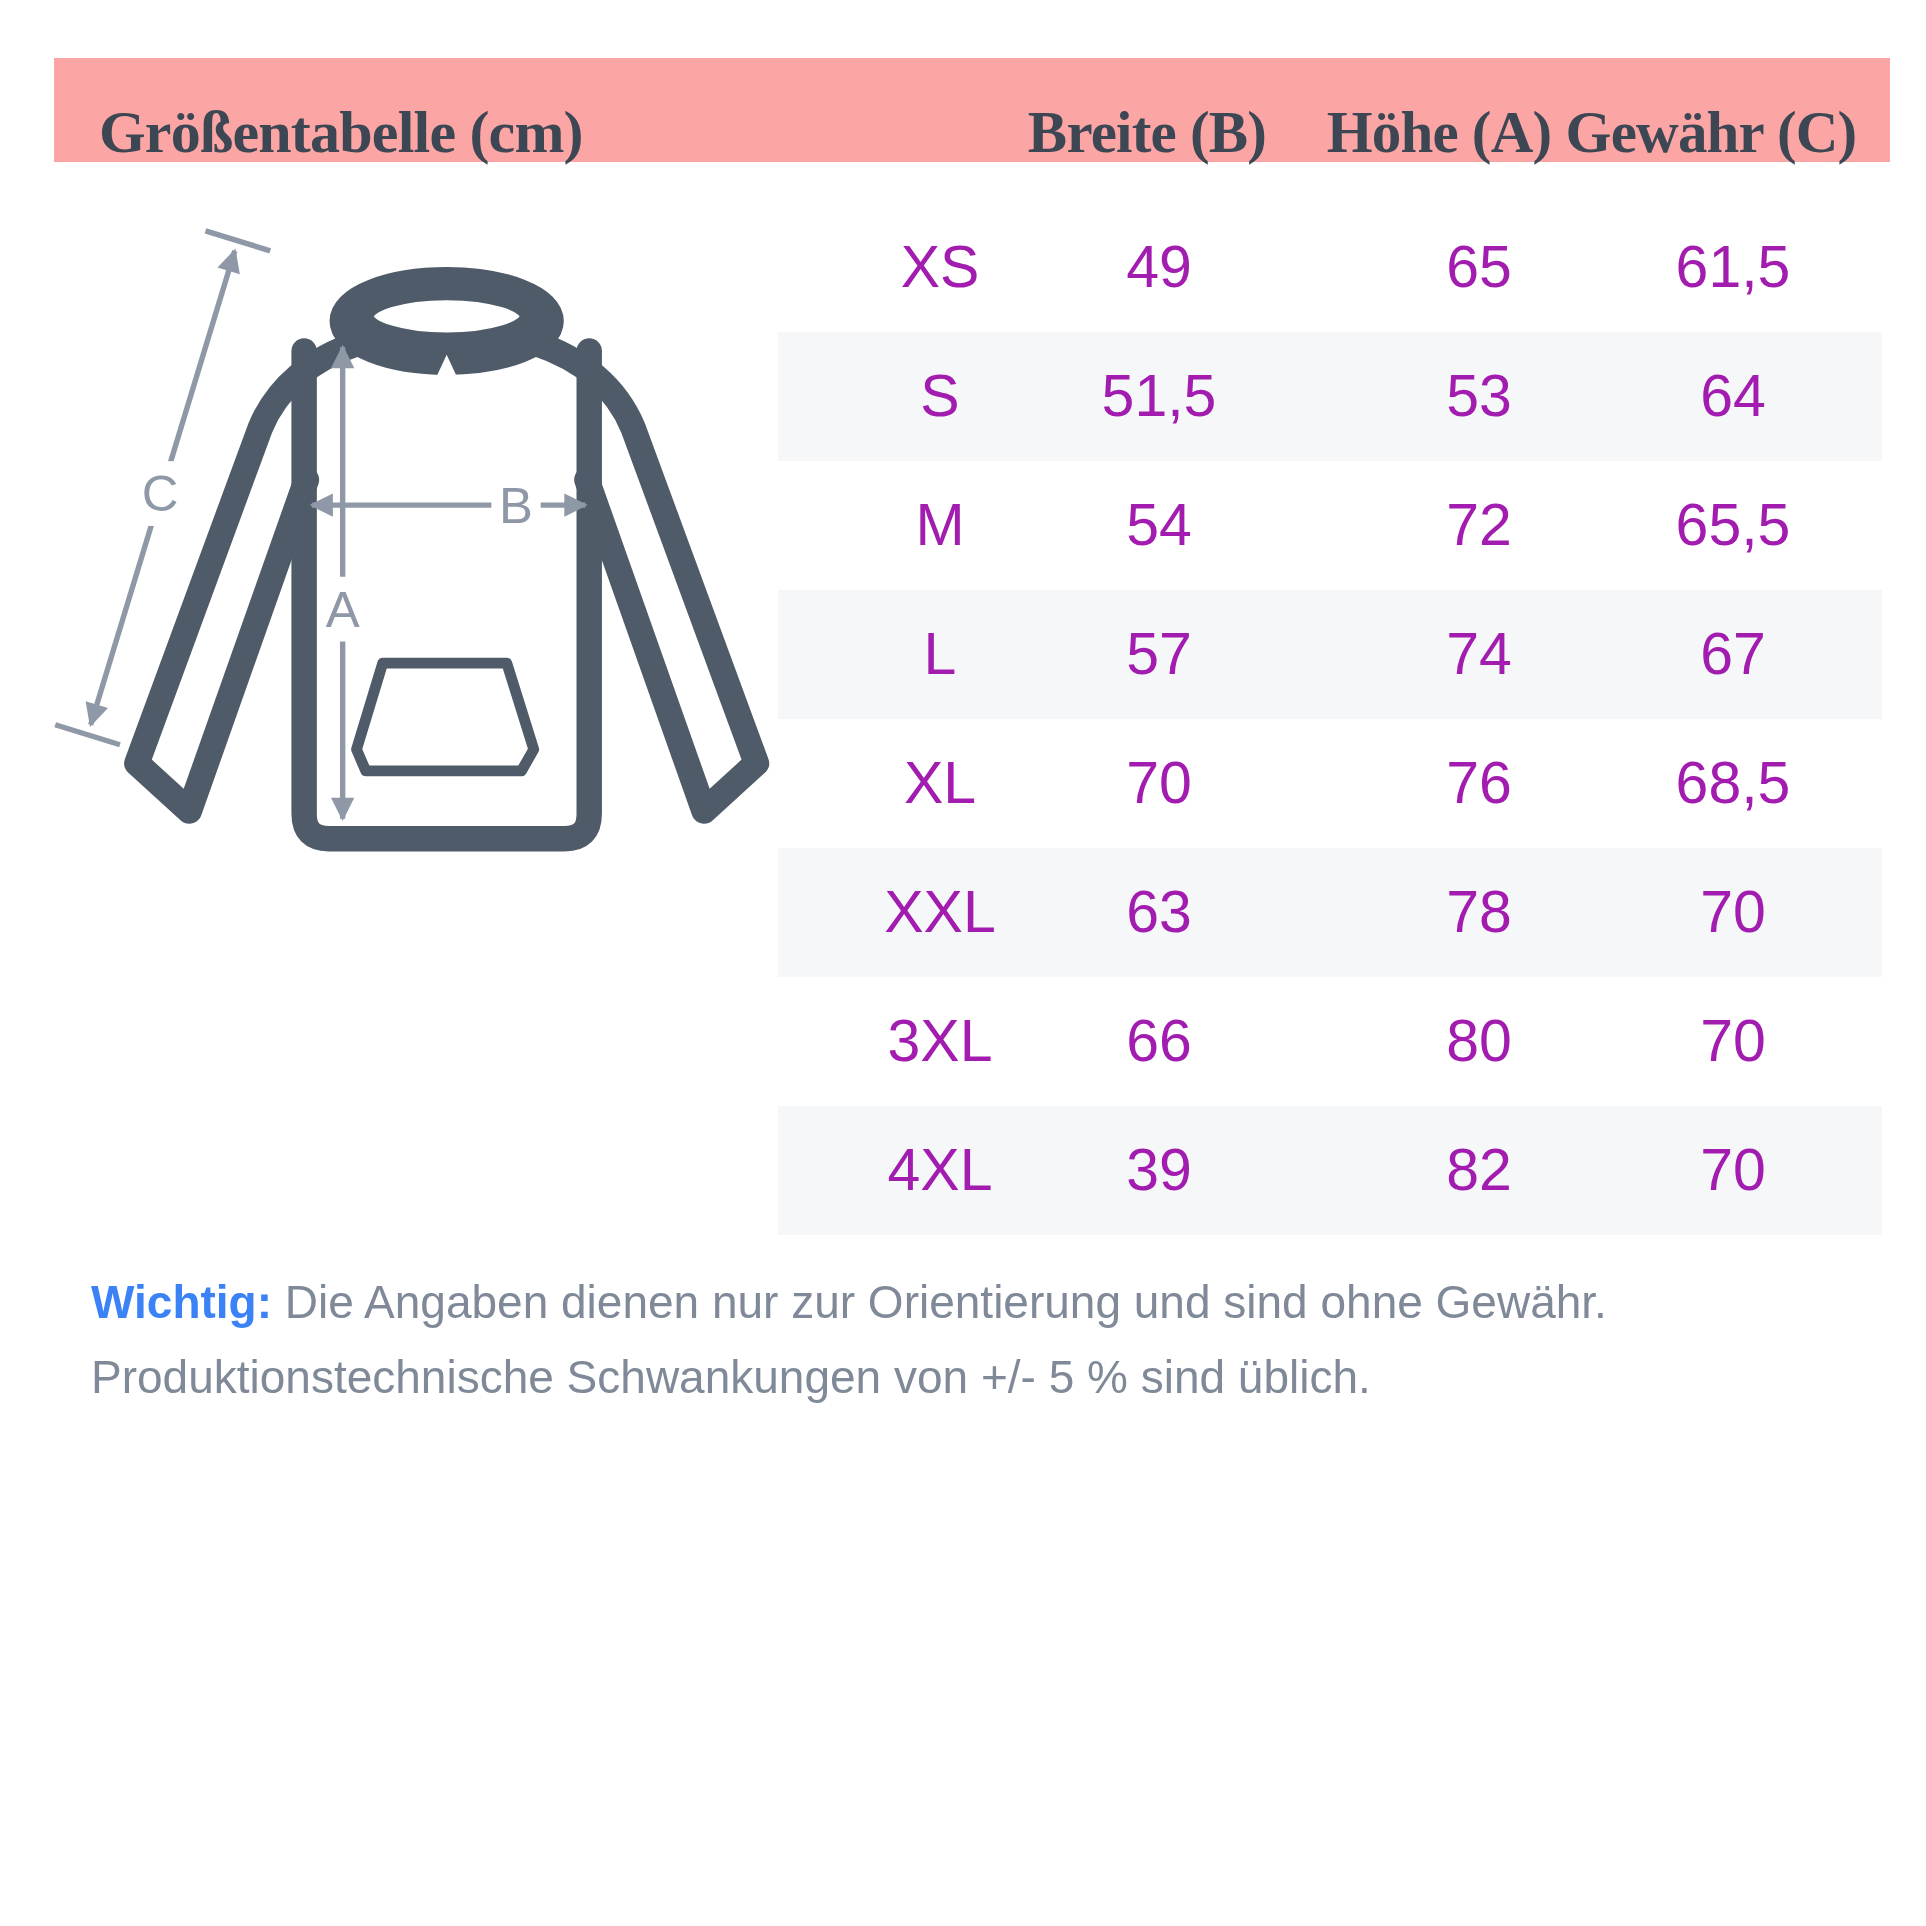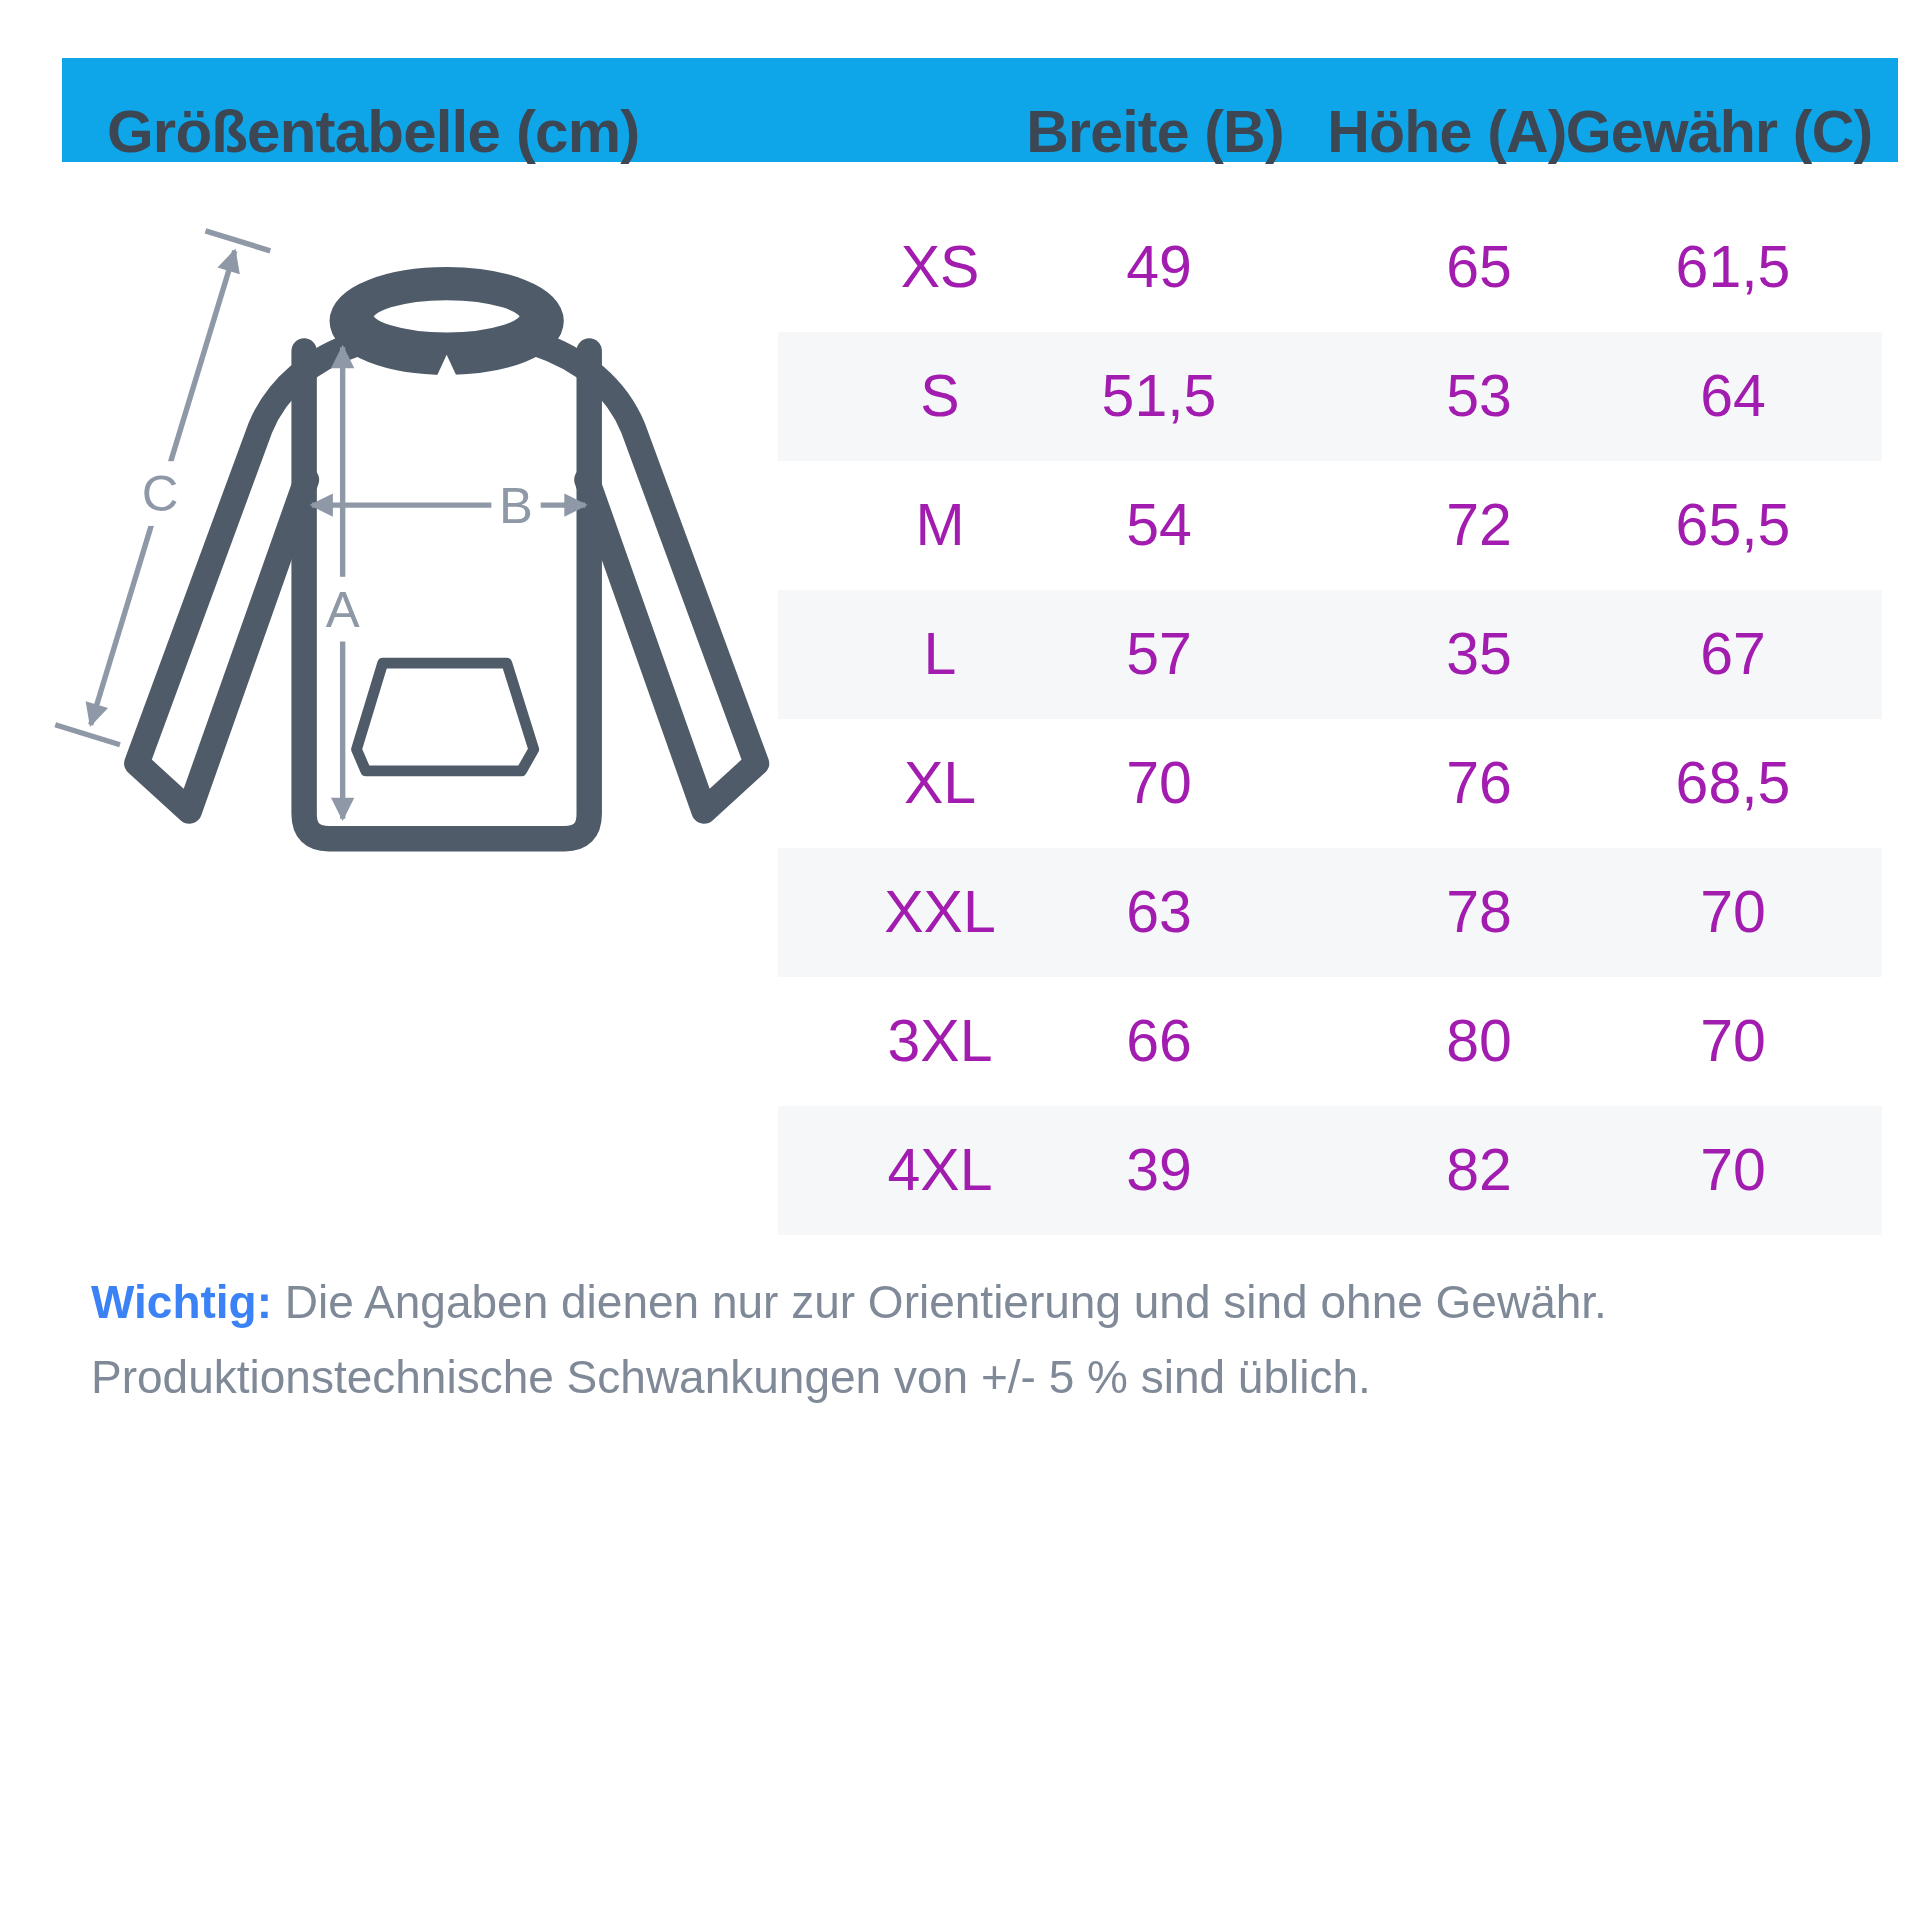--- a/index.html
+++ b/index.html
@@ -1,22 +1,23 @@
 <!DOCTYPE html>
 <html style="font-size:12.3px"><head>
 <meta charset="utf-8">
 <style>
   html,body{margin:0;padding:0;}
   body{
     width:1926px;height:1926px;position:relative;background:#ffffff;
     font-family:"Liberation Sans","DejaVu Sans",sans-serif;color:#3e4854;overflow:hidden;
   }
   .hdr{
-    position:absolute;left:62px;top:58px;width:1836px;height:104px;
-    background:#0ea5e9;
+    position:absolute;left:54px;top:58px;width:1836px;height:104px;
+    background:#fca5a5;
+    font-family:Liberation Serif, serif;
   }
   .hdr .title{
     position:absolute;left:45px;top:0;height:104px;line-height:148px;
     font-size:60px;font-weight:bold;letter-spacing:-0.8px;white-space:nowrap;color:#3d4754;
   }
   .hdr .col-label{
     position:absolute;top:0;height:104px;line-height:148px;
     font-size:59px;font-weight:bold;letter-spacing:-0.8px;white-space:nowrap;color:#3d4754;
     transform:translateX(-50%);
   }
@@ -107,21 +108,21 @@
   </div>
     <div class="row">
     <span class="cell c0">M</span>
     <span class="cell c1">54</span>
     <span class="cell c2">72</span>
     <span class="cell c3">65,5</span>
   </div>
     <div class="row striped">
     <span class="cell c0">L</span>
     <span class="cell c1">57</span>
-    <span class="cell c2">35</span>
+    <span class="cell c2">74</span>
     <span class="cell c3">67</span>
   </div>
     <div class="row">
     <span class="cell c0">XL</span>
     <span class="cell c1">70</span>
     <span class="cell c2">76</span>
     <span class="cell c3">68,5</span>
   </div>
     <div class="row striped">
     <span class="cell c0">XXL</span>

